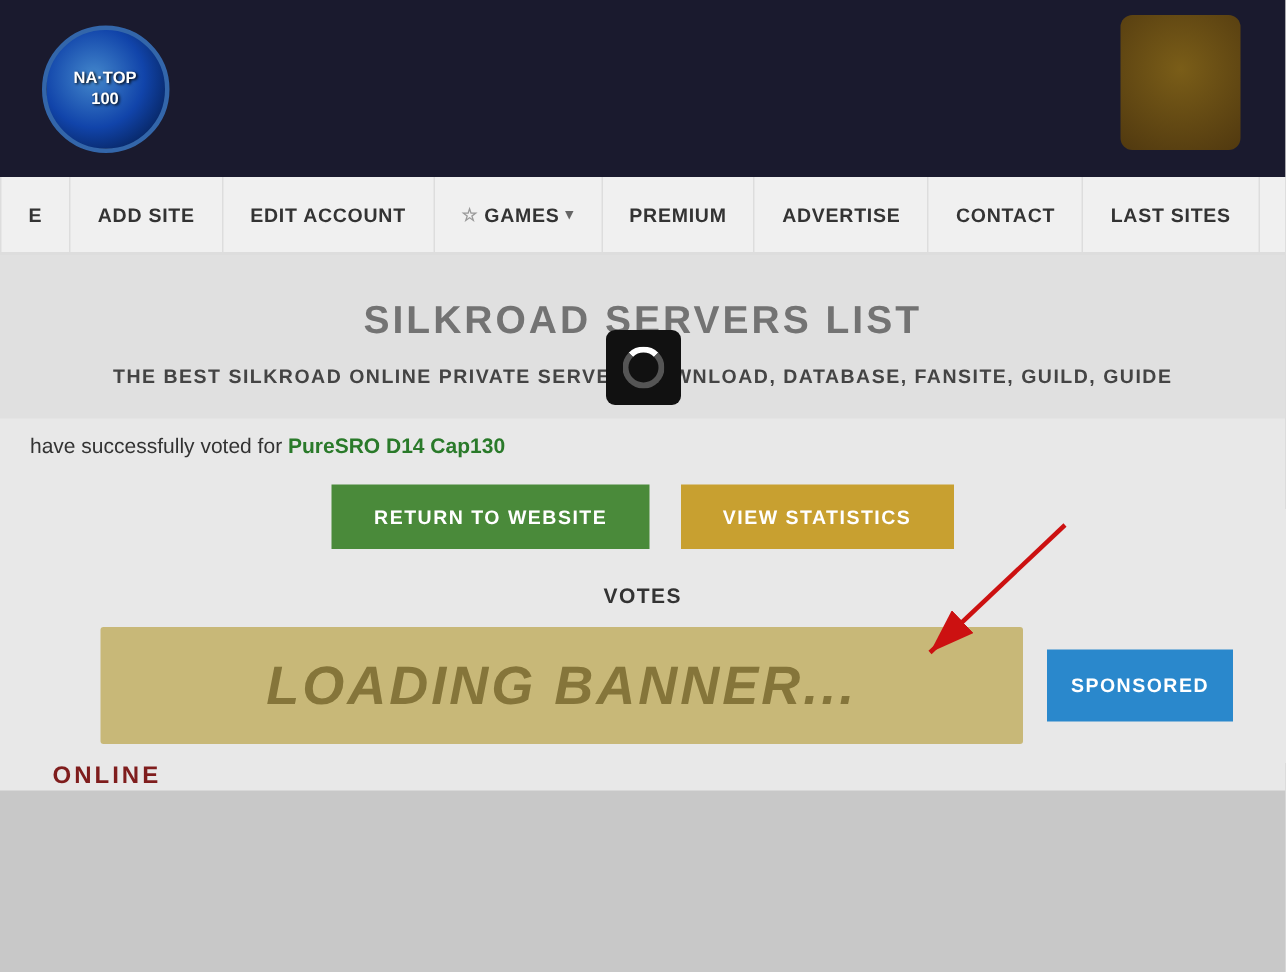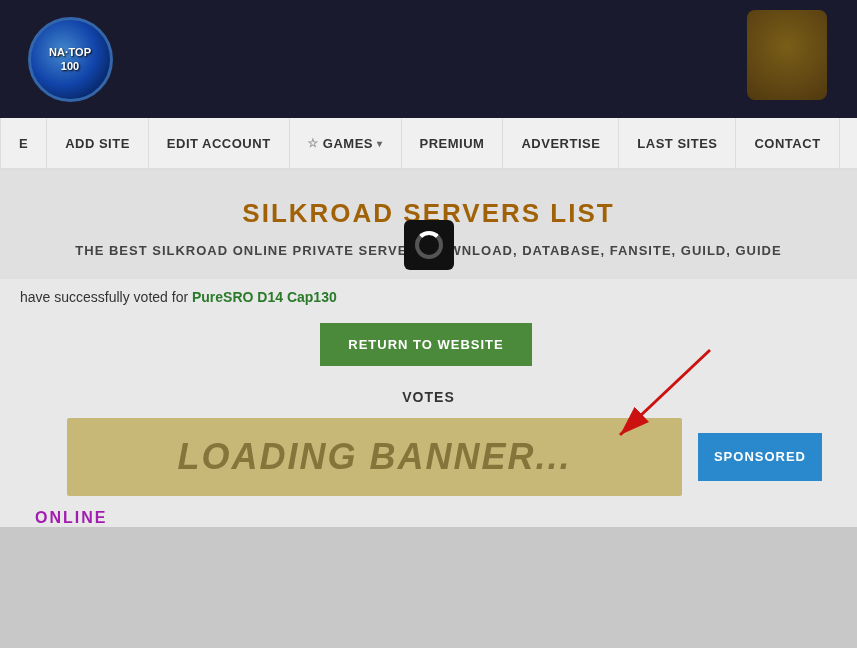--- a/index.html
+++ b/index.html
@@ -110,21 +110,21 @@
 
     
     .page-title-section {
       background: #e0e0e0;
       text-align: center;
       padding: 28px 20px 18px;
     }
     .page-title {
       font-size: 26px;
       font-weight: 900;
-      color: #a16207;
+      color: #737373;
       letter-spacing: 2px;
       text-transform: uppercase;
       margin-bottom: 12px;
     }
     .page-subtitle {
       font-size: 13px;
       font-weight: 700;
       color: #444;
       letter-spacing: 1px;
       text-transform: uppercase;
@@ -265,21 +265,21 @@
       align-items: center;
     }
 
     
     .online-section {
       padding: 5px 35px 0;
     }
     .online-title {
       font-size: 16px;
       font-weight: 900;
-      color: #a21caf;
+      color: #7f1d1d;
       letter-spacing: 2px;
       text-transform: uppercase;
     }
   </style>
 </head>
 <body>
 
 <div class="header">
   <div class="logo">
     <div class="logo-circle">
@@ -293,22 +293,22 @@
   <div class="nav-item first">E</div>
   <div class="nav-item">ADD SITE</div>
   <div class="nav-item">EDIT ACCOUNT</div>
   <div class="nav-item">
     <span class="star">☆</span>
     <span>GAMES</span>
     <span class="arrow">▾</span>
   </div>
   <div class="nav-item">PREMIUM</div>
   <div class="nav-item">ADVERTISE</div>
+  <div class="nav-item">CONTACT</div>
   <div class="nav-item">LAST SITES</div>
-  <div class="nav-item">CONTACT</div>
 </nav>
 
 <div class="main-content">
 
   <div class="page-title-section" style="position:relative;">
     <div class="page-title">SILKROAD SERVERS LIST</div>
     <div class="page-subtitle">THE BEST SILKROAD ONLINE PRIVATE SERVER, DOWNLOAD, DATABASE, FANSITE, GUILD, GUIDE</div>
 
     <div class="spinner-overlay">
       <div class="spinner"></div>
@@ -323,20 +323,21 @@
     </defs>
     <line x1="140" y1="10" x2="50" y2="95" stroke="#cc1111" stroke-width="3" marker-end="url(#arrowhead)"></line>
   </svg>
 
   <div class="vote-message">
     <span>have successfully voted for </span><a class="site-link" href="#">PureSRO D14 Cap130</a>
   </div>
 
   <div class="action-buttons">
     <button class="btn-return">RETURN TO WEBSITE</button>
+    <button class="btn-stats">VIEW STATISTICS</button>
   </div>
 
   <div class="votes-row">
     <span class="votes-label">VOTES</span>
   </div>
 
   <div class="banner-section">
     <div class="loading-banner">
       <span class="loading-banner-text">LOADING BANNER...</span>
     </div>

